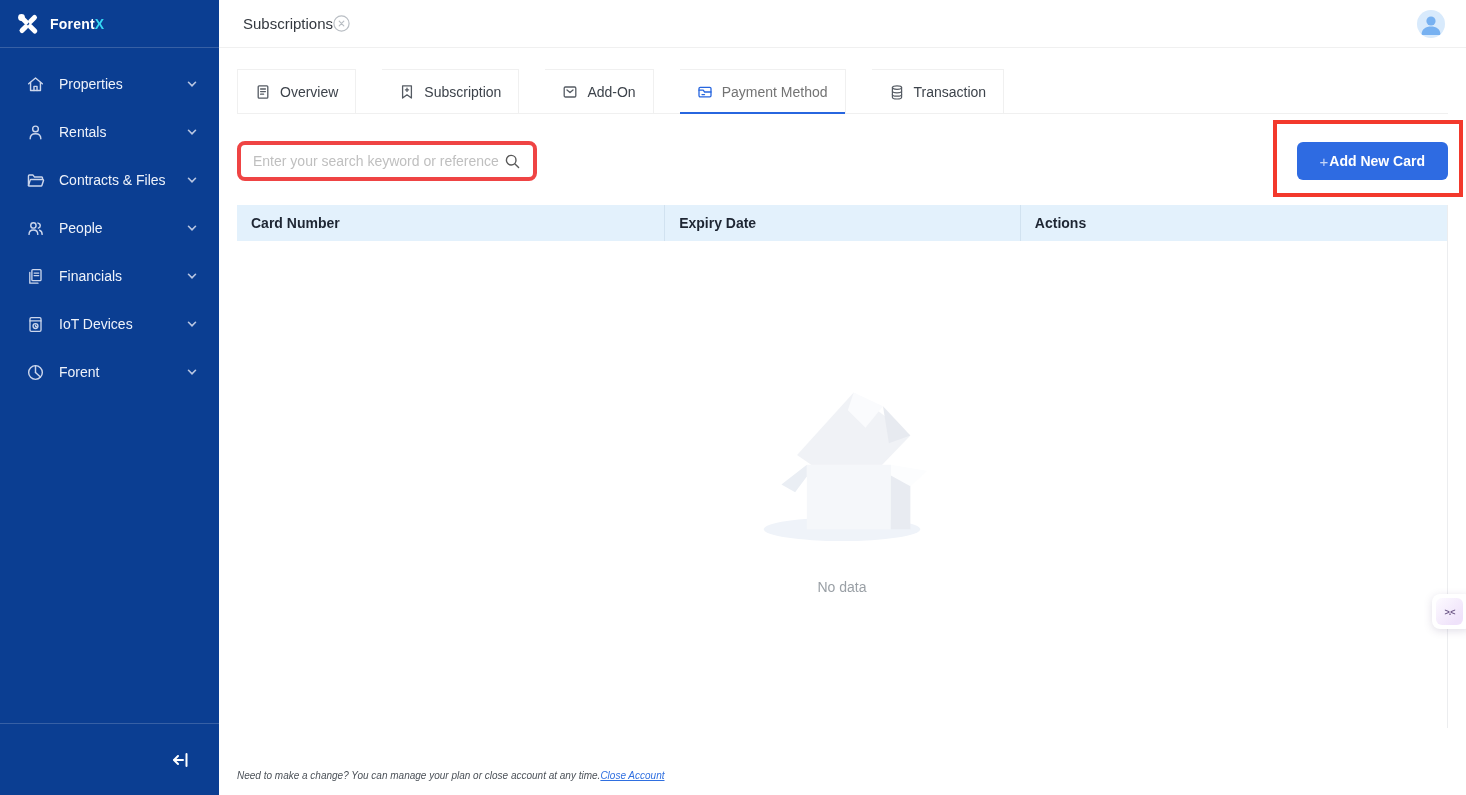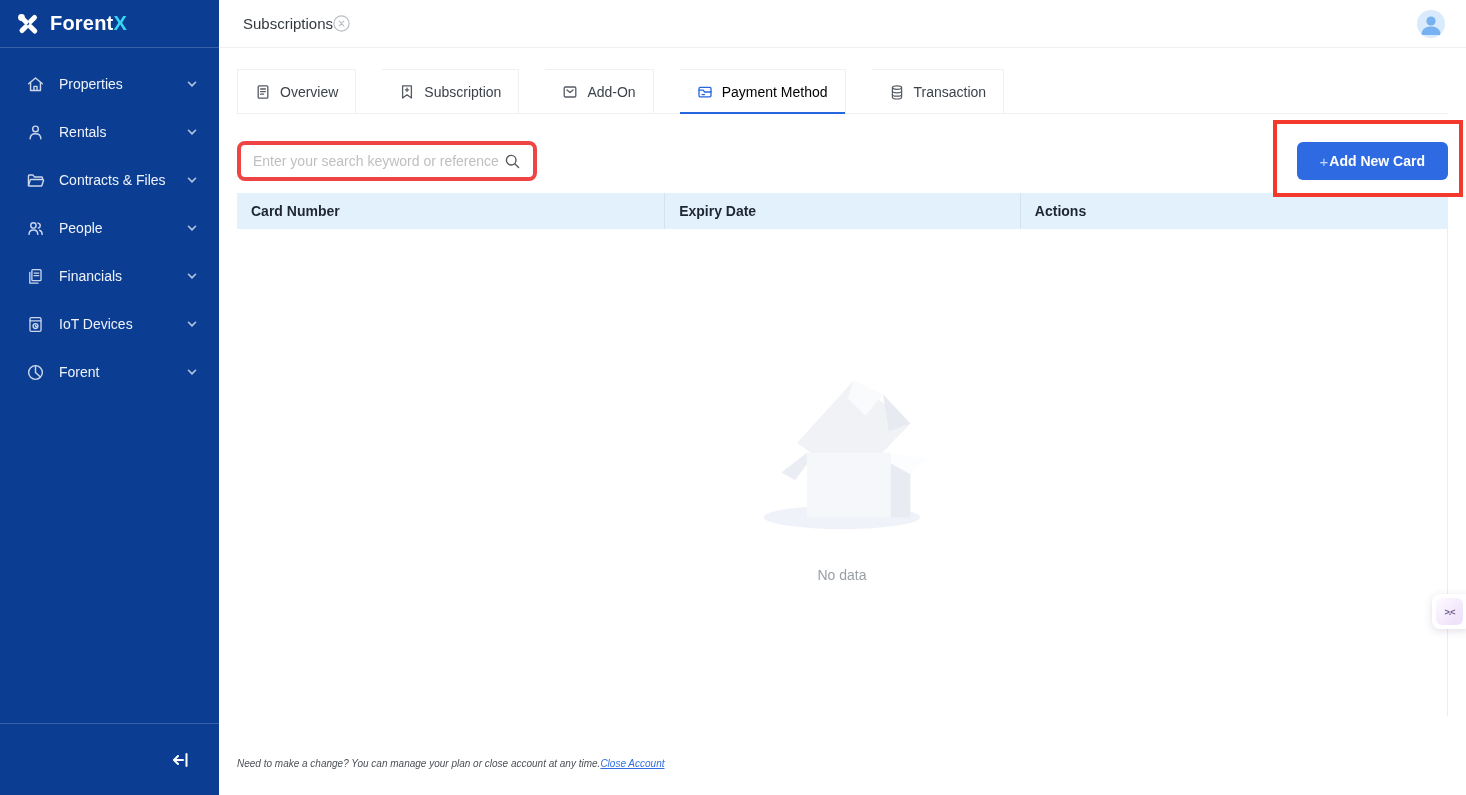--- a/index.html
+++ b/index.html
@@ -12,21 +12,21 @@
   .sidebar {
     width:219px; min-width:219px; height:795px;
     background:#0b3e92; color:#eef2fa; position:relative;
     display:flex; flex-direction:column;
   }
   .logo-row {
     height:48px; display:flex; align-items:center; padding:0 0 0 16px;
     border-bottom:1px solid rgba(255,255,255,.18);
   }
   .logo-mark { width:24px; height:24px; margin-right:10px; }
-  .logo-text { font-size:20px; font-weight:bold; letter-spacing:.2px; color:#fff; }
+  .logo-text { font-size:14px; font-weight:bold; letter-spacing:.2px; color:#fff; }
   .logo-accent { color:#35d6f4; }
   .nav { padding-top:12px; flex:1; }
   .nav-item {
     height:48px; display:flex; align-items:center; padding:0 20px 0 26px;
     cursor:pointer; font-size:14px; color:#eef2fa;
   }
   .nav-icon { width:19px; height:19px; margin-right:14px; color:#ccd6ec; flex:none; display:flex; }
   .nav-icon svg { width:100%; height:100%; }
   .nav-label { flex:1; }
   .nav-chevron { width:14px; height:14px; color:#b9c6e2; display:flex; }
@@ -50,21 +50,21 @@
   
   .tabbar { margin-top:21px; border-bottom:1px solid #f0f0f0; display:flex; }
   .tabs-group { display:inline-flex;gap:26px; }
   .tab {
     height:44px; display:flex; align-items:center; gap:9px; padding:0 17px;
     border-top:1px solid #f0f0f0; border-right:1px solid #f0f0f0;
     font-size:14px; color:#3d434b; cursor:pointer; background:#fff; position:relative;
   }
   .tab:first-child { border-left:1px solid #f0f0f0; }
   .tab .tab-ic { width:16px; height:16px; display:flex; color:#555b63; }
-  .tab.active { color:#000000; }
+  .tab.active { color:#737373; }
   .tab.active .tab-ic { color:#2766df; }
   .tab.active::after {
     content:""; position:absolute; left:0; right:0; bottom:-1px; height:2px; background:#2766df;
   }
   
   .toolbar { margin-top:27px; display:flex; align-items:center; justify-content:space-between; }
   .search-box {
     width:300px; height:40px; border:4px solid #ef4444; border-radius:8px;
     display:flex; align-items:center; padding:0 12px; background:#fff;
   }
@@ -79,21 +79,21 @@
     height:38px; padding:0 23px; background:#2e6be2; color:#fff; border:none;
     border-radius:6px; font-size:14px; font-weight:600; cursor:pointer;
     font-family:inherit; display:flex; align-items:center;
   }
   .add-btn .plus { color:rgba(255,255,255,.72); font-weight:400; margin-right:1px; font-size:15px; }
   .annotation {
     position:absolute; left:-24px; right:-15px; top:-22px; bottom:-17px;
     border:4px solid #f3392c; pointer-events:none;
   }
   
-  .table-wrap { margin-top:12px; border-right:1px solid #ecedef; }
+  .table-wrap { margin-top:24px; border-right:1px solid #ecedef; }
   .t-head { display:flex; background:#e3f1fc; height:36px; }
   .t-col { display:flex; align-items:center; padding-left:14px; font-size:14px; font-weight:600; color:#1e2633; }
   .t-col + .t-col { border-left:1px solid rgba(130,160,190,.18); }
   .c1 { width:35.3%; } .c2 { width:29.4%; } .c3 { width:35.3%; }
   .t-body {
     height:487px; display:flex; flex-direction:column; align-items:center; justify-content:center;
   }
   .empty-ill { width:176px; height:168px; }
   .empty-text { margin-top:36px; font-size:14px; color:#9aa0a6; }
   

